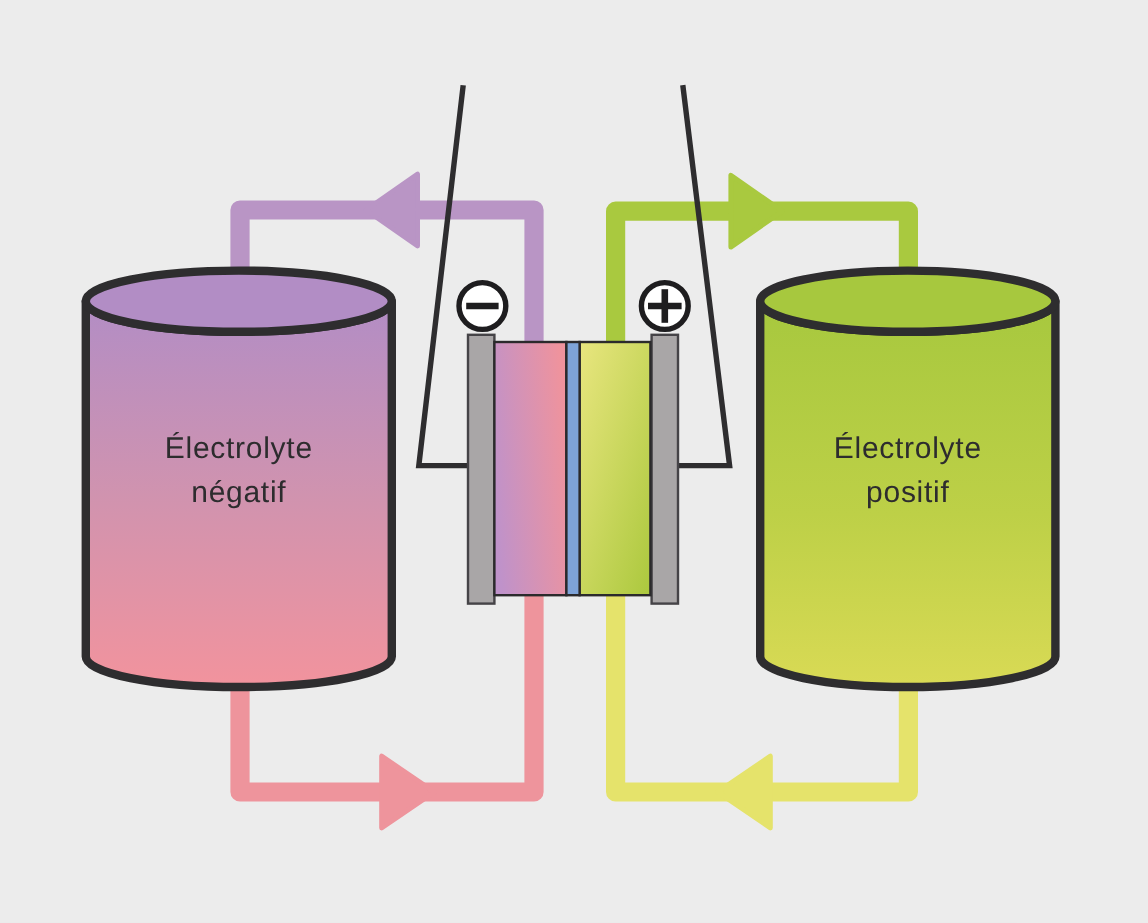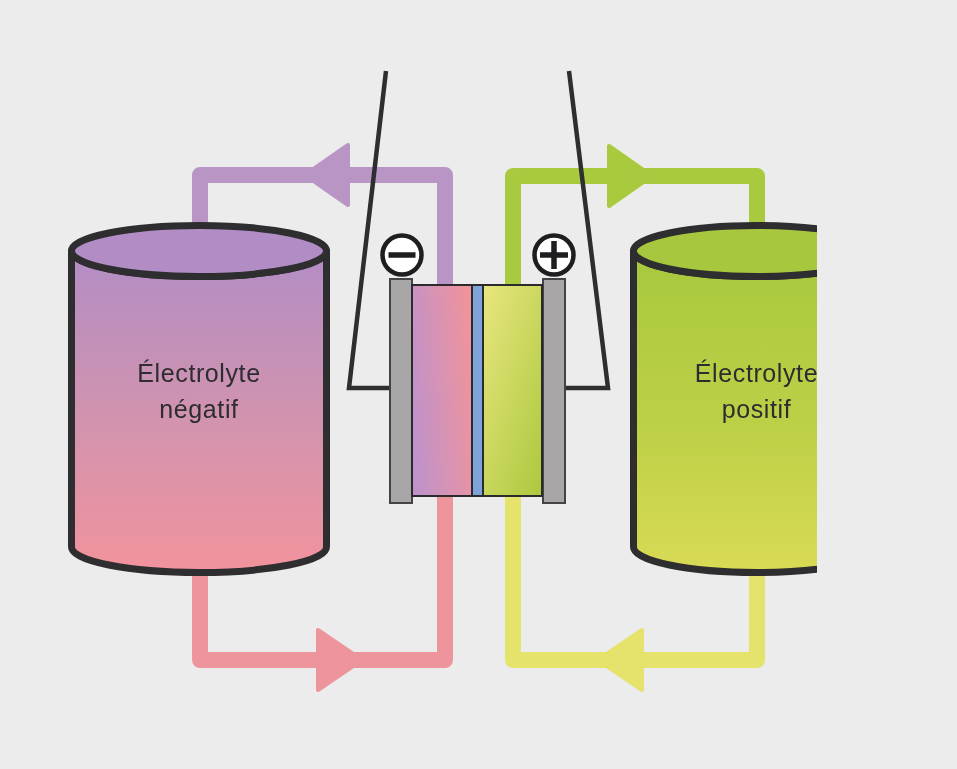--- a/index.html
+++ b/index.html
@@ -1,19 +1,19 @@
 <!DOCTYPE html>
 <html><head>
 <meta charset="utf-8">
 <style>
   html, body { margin: 0; padding: 0; }
   body { background: #ececec; }
   .canvas {
     position: relative;
-    width: 817px;
+    width: 957px;
     height: 769px;
     background: #ececec;
     overflow: hidden;
     font-family: "Liberation Sans", sans-serif;
   }
   .canvas svg { display: block; width: 957px; height: 769px; }
   text.tank-label {
     font-family: "Liberation Sans", sans-serif;
     font-size: 25px;
     font-weight: 400;

